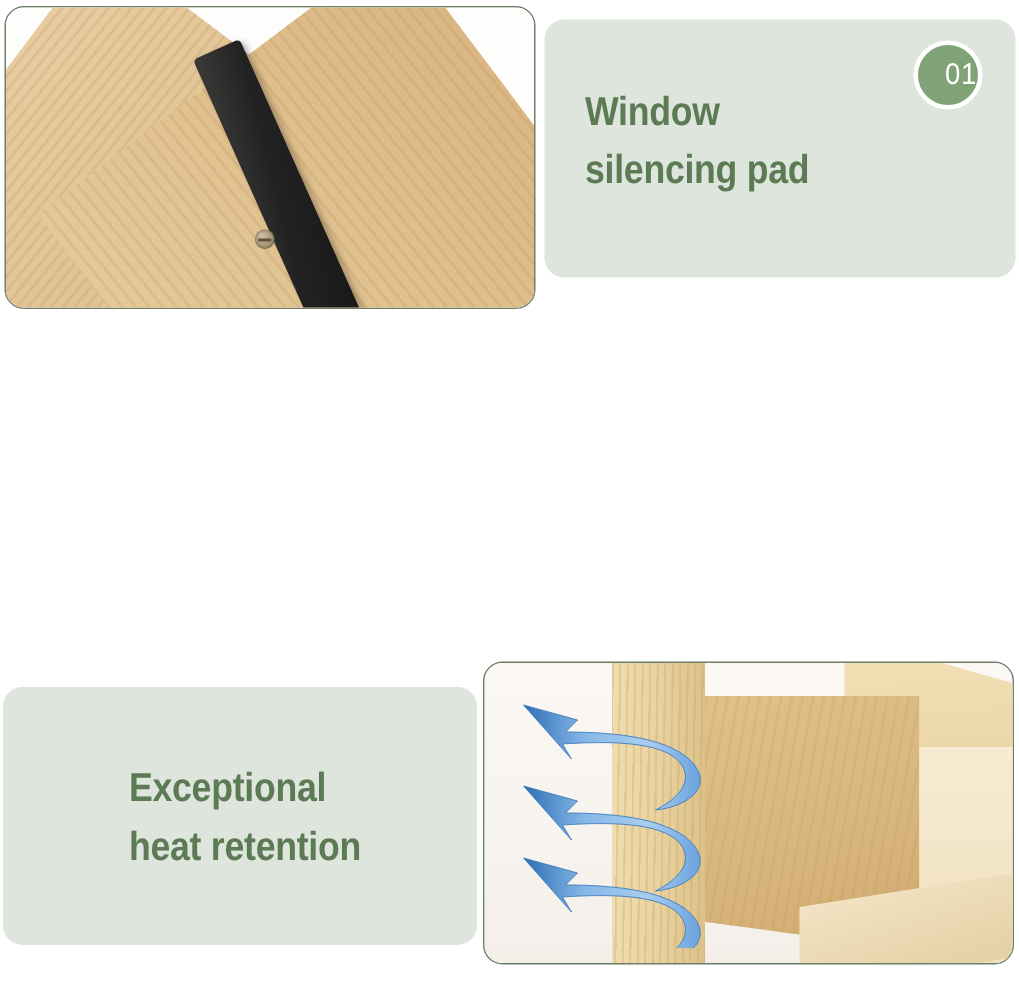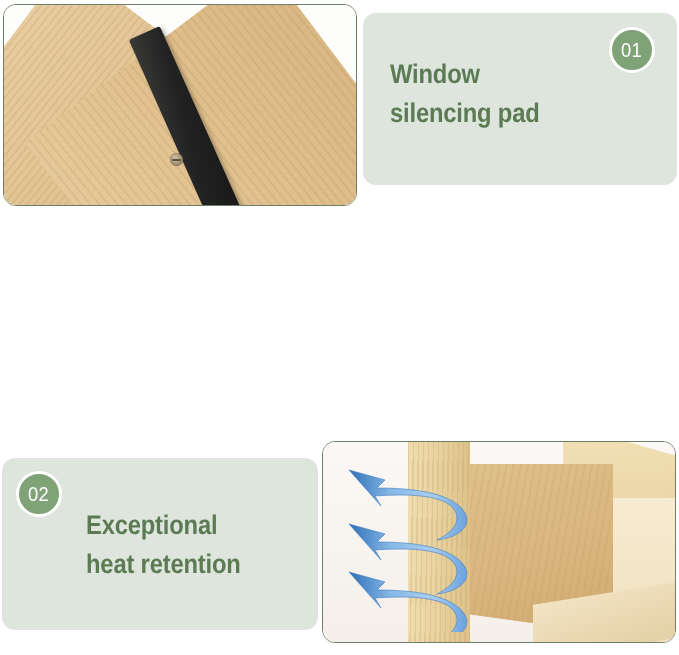--- a/index.html
+++ b/index.html
@@ -59,21 +59,21 @@
   
   .badge {
     position: absolute;
     width: 46px; height: 46px;
     border-radius: 50%;
     background: #7fa377;
     border: 3px solid #ffffff;
     box-sizing: border-box;
     display: flex;
     align-items: center;
-    justify-content: center;
+    justify-content: flex-end;
   }
   .badge-num {
     color: #ffffff;
     font-size: 20px;
     font-weight: normal;
     letter-spacing: 0.5px;
     transform: scaleX(0.92);
   }
   #badge-1 { right: 22px; top: 14px; }
   #badge-2 { left: 14px;  top: 13px; }
@@ -189,23 +189,20 @@
       </div>
       <div class="feature-title" id="title-1">Window
 silencing pad</div>
     </div>
 
   </div>
 
   <div class="row" id="row-2">
 
     <div class="text-panel" id="panel-text-2">
-      <div class="badge" id="badge-2">
-        <span class="badge-num">02</span>
-      </div>
       <div class="feature-title" id="title-2">Exceptional
 heat retention</div>
     </div>
 
     <div class="photo-card" id="photo-2">
       <div class="photo-stage">
         <div class="p2-bg"></div>
         <div class="p2-rail"></div>
         <div class="p2-rail2"></div>
         <div class="p2-back"></div>

